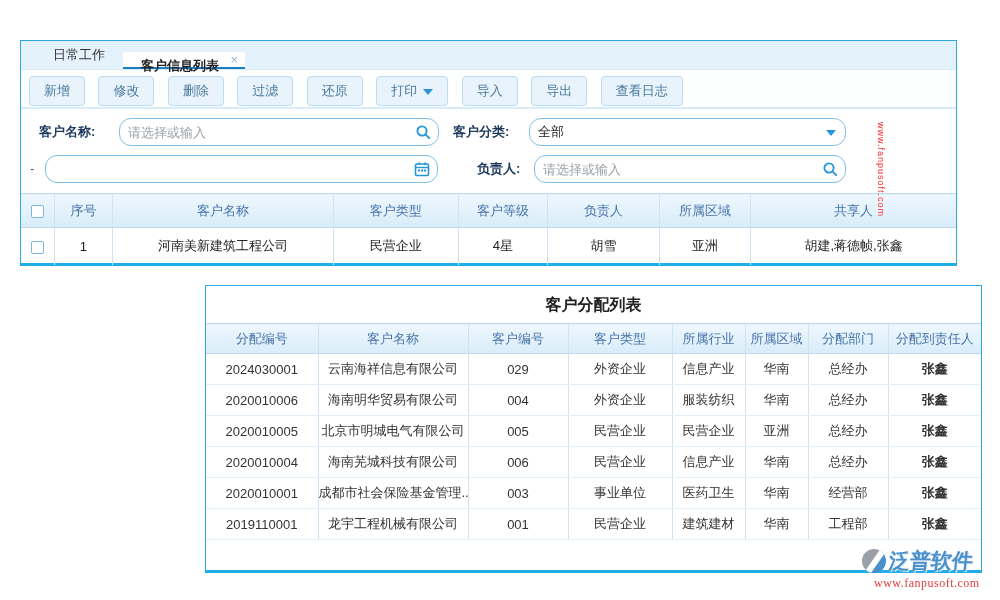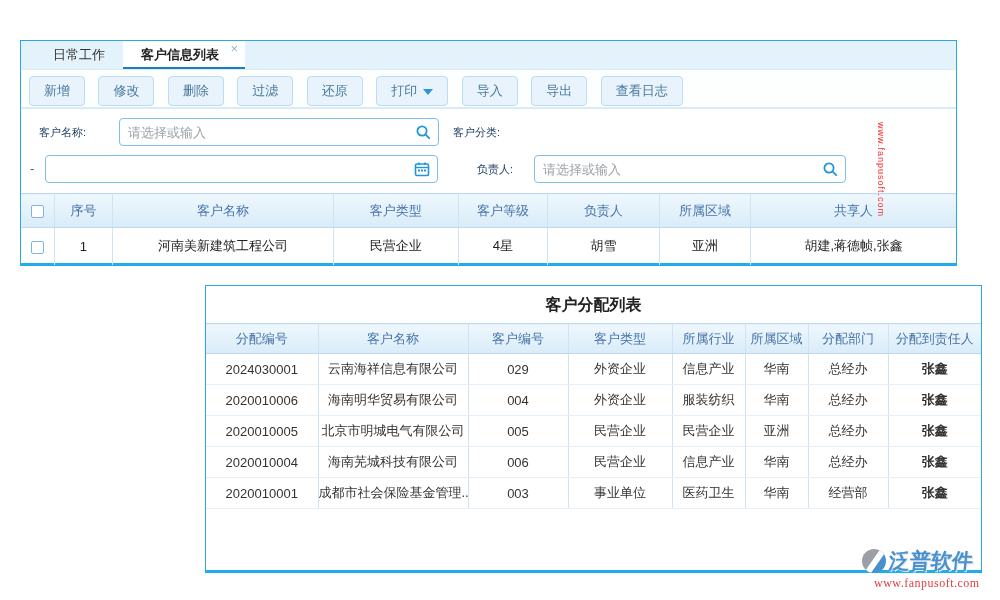--- a/index.html
+++ b/index.html
@@ -7,35 +7,35 @@
     font-family: "Liberation Sans", "DejaVu Sans", sans-serif; }
   .stage { position: relative; width: 1000px; height: 600px; background: #fff; }
 
   
   .panel-top { position: absolute; left: 20px; top: 40px; width: 937px; height: 226px;
     border: 1px solid #2aa9e0; border-bottom: 3px solid #1faee8; background: #fff; }
   .tabstrip { height: 29px; background: #e3f2fb; border-bottom: 1px solid #d7ecf8;
     display: flex; align-items: stretch; padding-left: 14px; }
   .tab { padding: 0 18px; line-height: 28px; font-size: 13px; color: #333; cursor: default; }
   .tab.active { background: #fff; font-weight: bold; color: #222;
-    border-bottom: 2px solid #1b7fc4; position: relative; padding-right: 26px; }
+    border-bottom: 2px solid #1b7fc4; position: relative; padding-right: 26px; margin-top: 11px; }
   .tab-close { position: absolute; right: 7px; top: 1px; font-size: 13px; line-height: 13px;
     color: #8fb6cf; font-weight: normal; }
 
   .toolbar { height: 39px; padding: 6px 8px; background: #fdfefe; border-bottom: 2px solid #d7ecf8; }
   .tb-btn { display: inline-block; margin-right: 9px; padding: 5px 14px; font-size: 13px;
     color: #497a9c; background: #e9f3fb; border: 1px solid #bcdcf2; border-radius: 4px;
     font-family: inherit; vertical-align: top; }
   .caret { display: inline-block; width: 0; height: 0; margin-left: 6px;
     border-left: 5px solid transparent; border-right: 5px solid transparent;
     border-top: 6px solid #2a96d8; vertical-align: middle; }
 
   .filters { position: relative; height: 84px; background: #fff; }
-  .f-label { position: absolute; font-size: 11px; font-weight: normal; color: #1c3a5e; line-height: 28px; }
-  .f-box { position: absolute; height: 28px; border: 1px solid #7fbfe8; border-radius: 4px;
+  .f-label { position: absolute; font-size: 13px; font-weight: bold; color: #1c3a5e; line-height: 28px; }
+  .f-box { position: absolute; height: 28px; border: 1px solid #7fbfe8; border-radius: 12px;
     background: #fff; }
   .f-box input { width: 100%; height: 100%; border: 0; outline: none; background: transparent;
     padding: 0 30px 0 8px; font-size: 13px; color: #333; font-family: inherit; }
   .f-box input::placeholder { color: #9aa2a9; }
   .f-icon { position: absolute; right: 7px; top: 5px; width: 16px; height: 16px; }
   .f-select { line-height: 26px; padding: 0 26px 0 8px; font-size: 13px; color: #222; }
   .f-select .caret { position: absolute; right: 9px; top: 11px; }
   .f-dash { position: absolute; font-size: 13px; color: #555; line-height: 28px; }
 
   
@@ -108,20 +108,24 @@
 
       <span class="f-label" style="left:18px; top:9px;">客户名称:</span>
       <span class="f-box" style="left:98px; top:9px; width:320px;">
         <input type="text" placeholder="请选择或输入" style="">
         <svg class="f-icon" viewBox="0 0 16 16">
           <circle cx="7" cy="7" r="4.6" fill="none" stroke="#2196d9" stroke-width="1.8"></circle>
           <line x1="10.4" y1="10.4" x2="14.2" y2="14.2" stroke="#2196d9" stroke-width="1.8" stroke-linecap="round"></line>
         </svg>
       </span>
       <span class="f-label" style="left:432px; top:9px;text-align:right;">客户分类:</span>
+      <span class="f-box f-select" style="left:508px; top:9px; width:317px;">
+        <span>全部</span>
+        <span class="caret"></span>
+      </span>
 
       <span class="f-dash" style="left:9px; top:46px;">-</span>
       <span class="f-box" style="left:24px; top:46px; width:393px;">
         <input type="text" value="" style="">
         <svg class="f-icon" viewBox="0 0 16 16">
           <rect x="1.5" y="3" width="13" height="11.5" rx="1.5" fill="none" stroke="#2196d9" stroke-width="1.6"></rect>
           <line x1="1.5" y1="6.5" x2="14.5" y2="6.5" stroke="#2196d9" stroke-width="1.4"></line>
           <line x1="5" y1="1.5" x2="5" y2="4" stroke="#2196d9" stroke-width="1.6"></line>
           <line x1="11" y1="1.5" x2="11" y2="4" stroke="#2196d9" stroke-width="1.6"></line>
           <rect x="4" y="8.5" width="2" height="2" fill="#2196d9"></rect>
@@ -248,20 +252,30 @@
           <tr>
             <td class="link">2020010001</td>
             <td class="link">成都市社会保险基金管理...</td>
             <td>003</td>
             <td>事业单位</td>
             <td>医药卫生</td>
             <td>华南</td>
             <td>经营部</td>
             <td class="link-bold">张鑫</td>
           </tr>
+          <tr>
+            <td class="link">2019110001</td>
+            <td class="link">龙宇工程机械有限公司</td>
+            <td>001</td>
+            <td>民营企业</td>
+            <td>建筑建材</td>
+            <td>华南</td>
+            <td>工程部</td>
+            <td class="link-bold">张鑫</td>
+          </tr>
         </tbody>
       </table>
   </section>
 
   <div class="watermark">
     <div class="wm-row">
       <span class="wm-logo"></span>
       <span class="wm-brand">泛普软件</span>
     </div>
     <div class="wm-url">www.fanpusoft.com</div>

